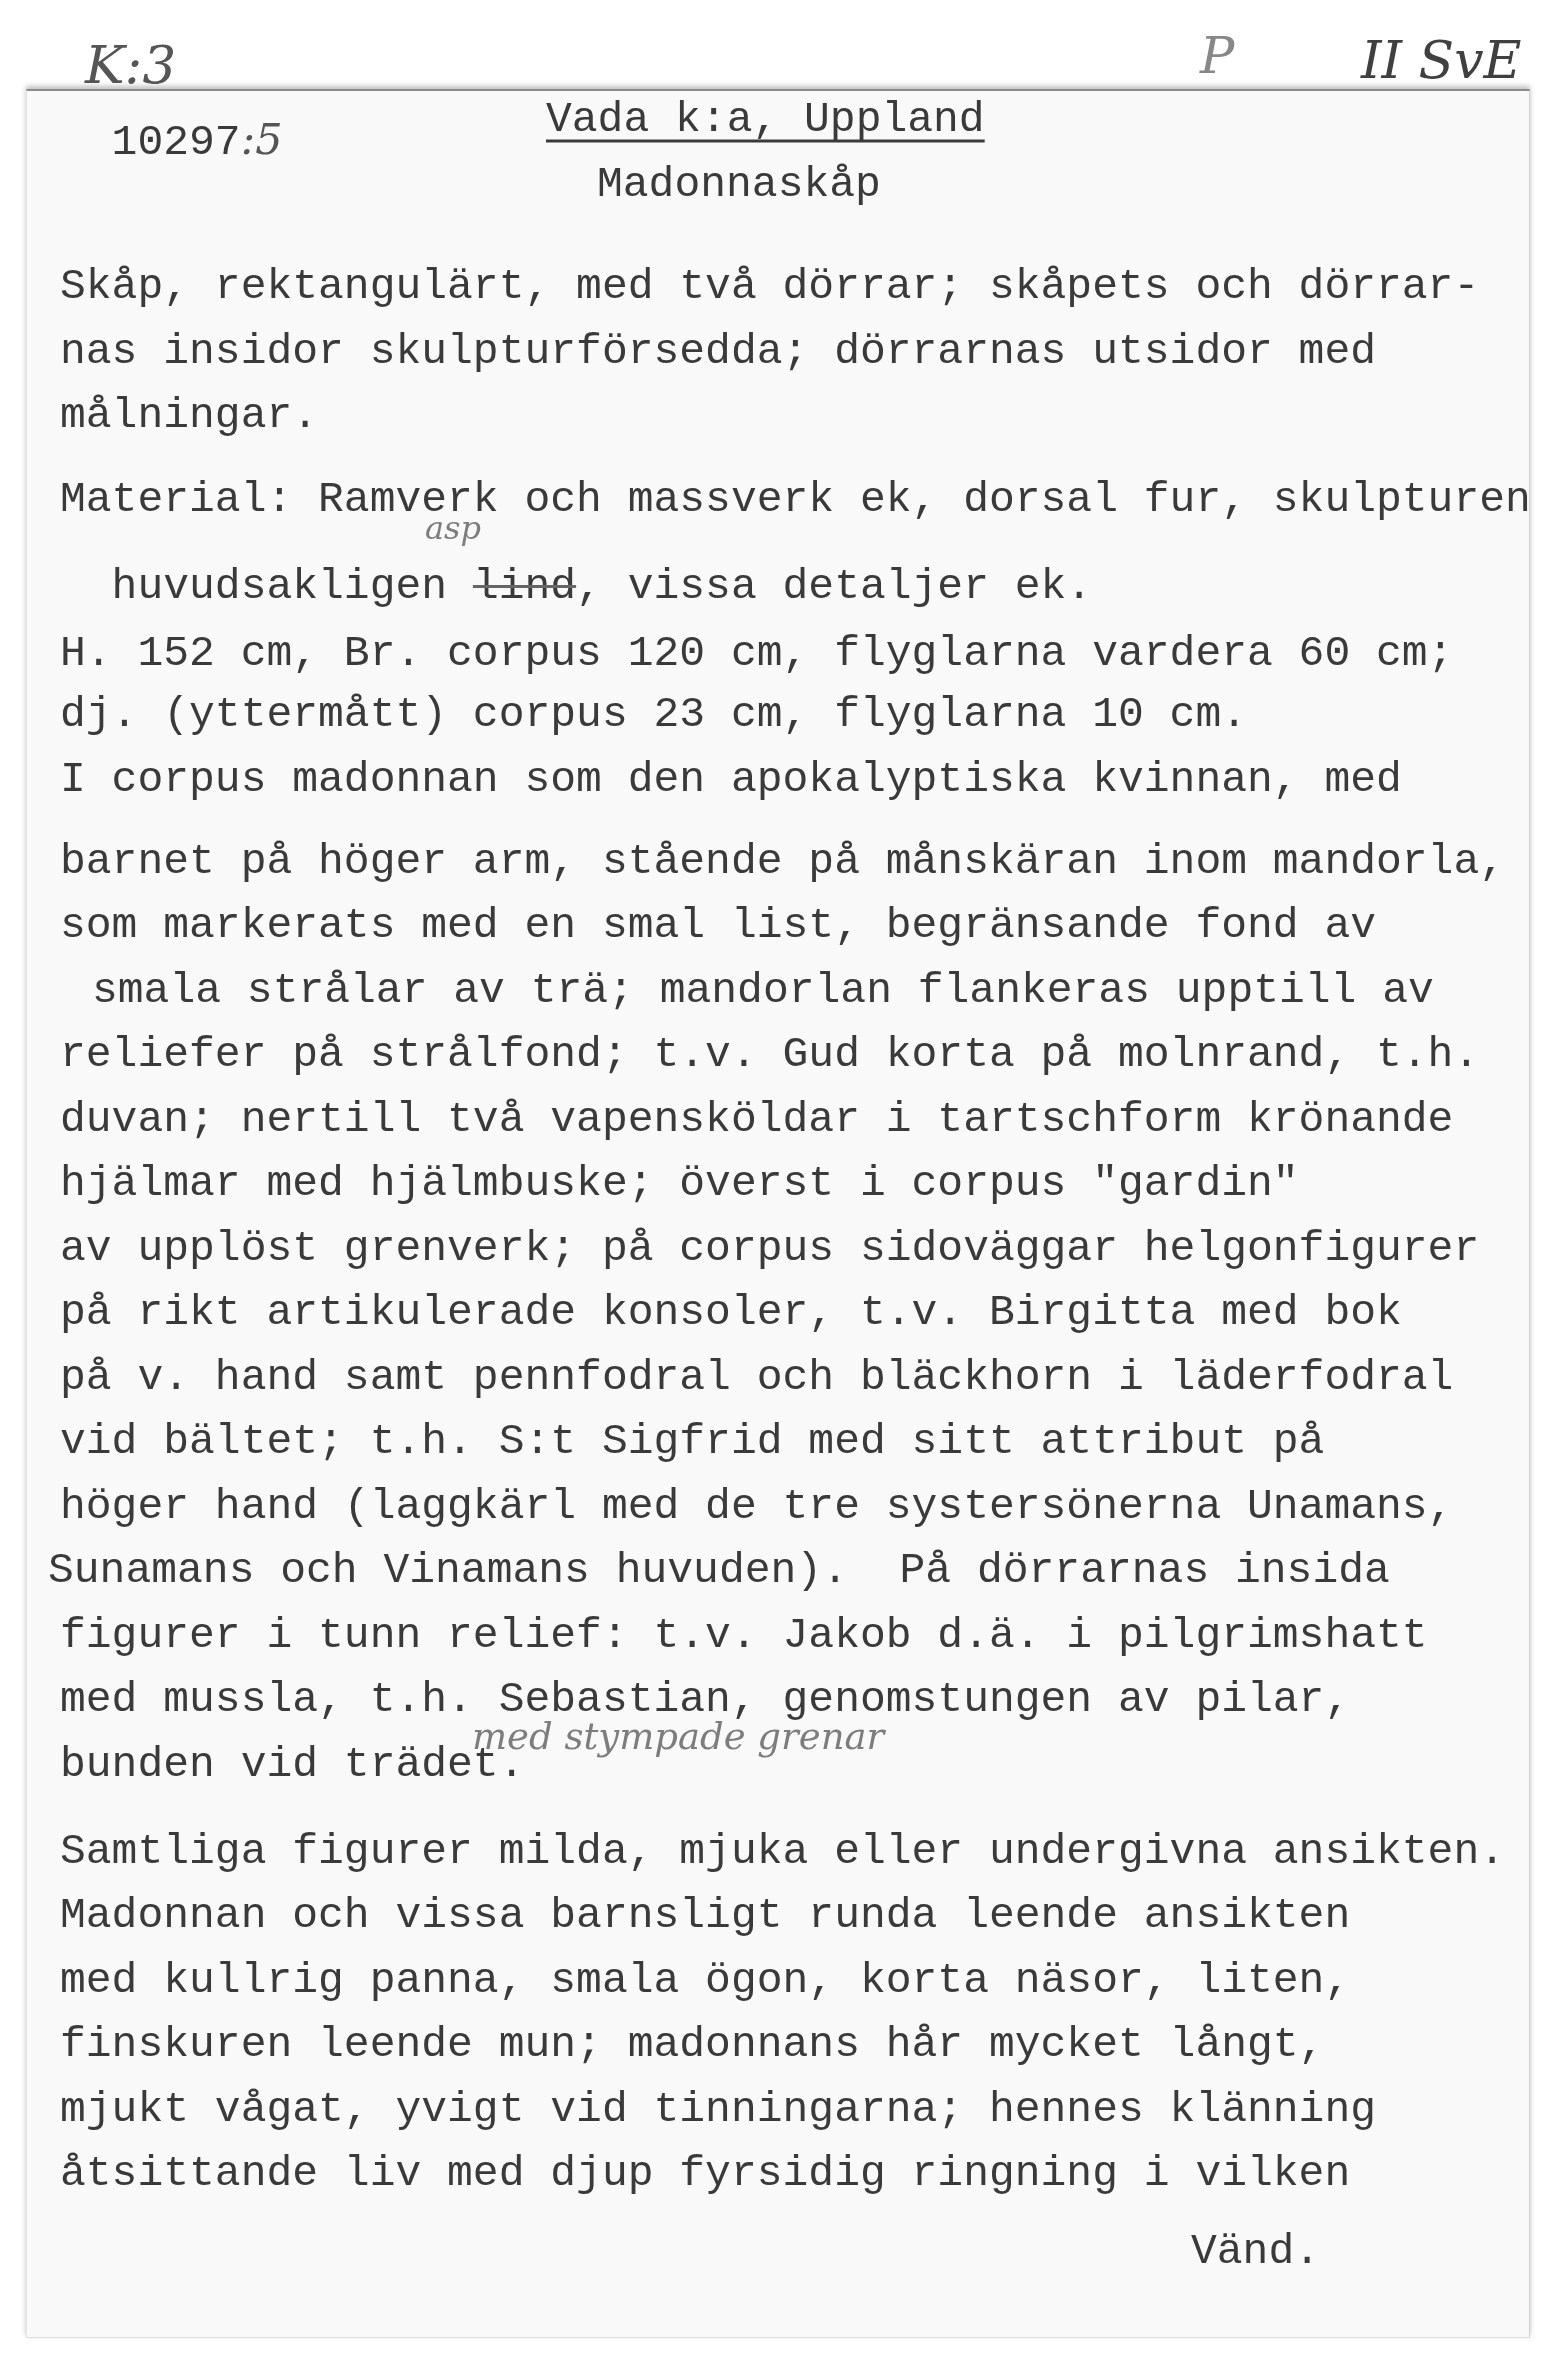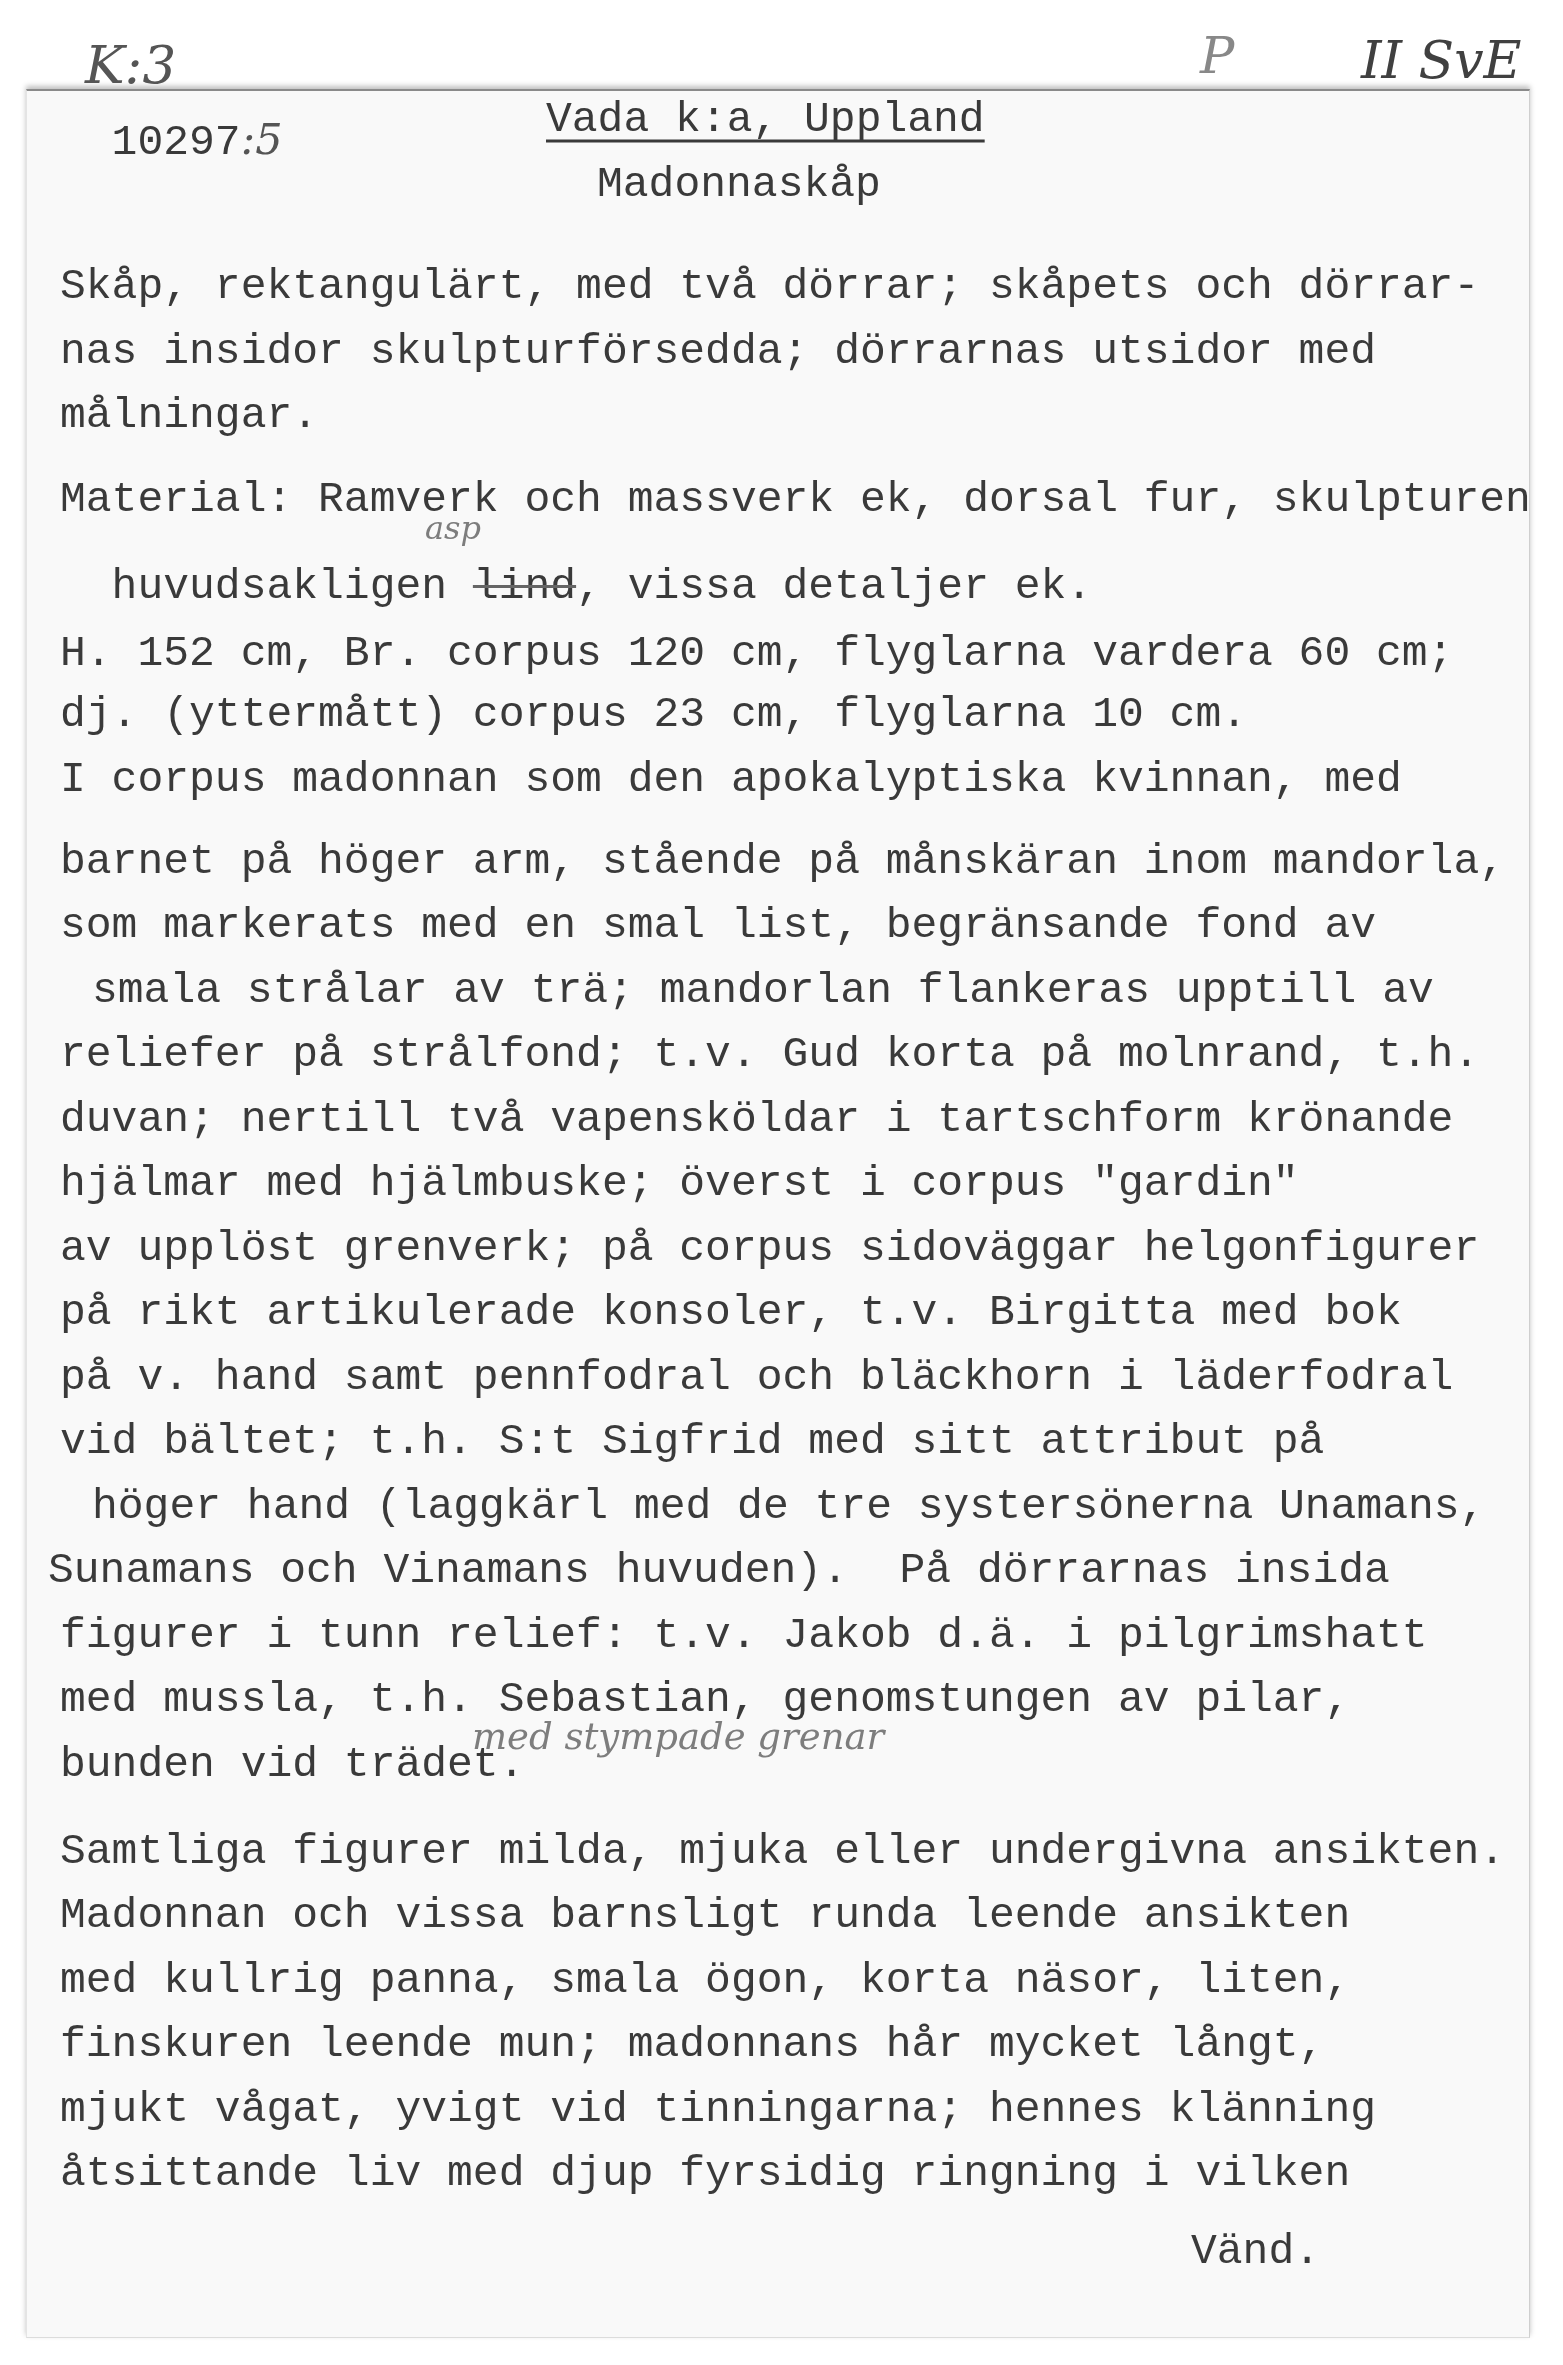--- a/index.html
+++ b/index.html
@@ -55,21 +55,21 @@
     <div class="tw" style="left: 60px; top: 861px;">barnet på höger arm, stående på månskäran inom mandorla,</div>
     <div class="tw" style="left: 60px; top: 925px;">som markerats med en smal list, begränsande fond av</div>
     <div class="tw" style="left: 60px; top: 990px; margin-left: 32px;">smala strålar av trä; mandorlan flankeras upptill av</div>
     <div class="tw" style="left: 60px; top: 1054px;">reliefer på strålfond; t.v. Gud korta på molnrand, t.h.</div>
     <div class="tw" style="left: 60px; top: 1119px;">duvan; nertill två vapensköldar i tartschform krönande</div>
     <div class="tw" style="left: 60px; top: 1183px;">hjälmar med hjälmbuske; överst i corpus "gardin"</div>
     <div class="tw" style="left: 60px; top: 1248px;">av upplöst grenverk; på corpus sidoväggar helgonfigurer</div>
     <div class="tw" style="left: 60px; top: 1312px;">på rikt artikulerade konsoler, t.v. Birgitta med bok</div>
     <div class="tw" style="left: 60px; top: 1377px;">på v. hand samt pennfodral och bläckhorn i läderfodral</div>
     <div class="tw" style="left: 60px; top: 1441px;">vid bältet; t.h. S:t Sigfrid med sitt attribut på</div>
-    <div class="tw" style="left: 60px; top: 1506px; margin-left: 32px;">höger hand (laggkärl med de tre systersönerna Unamans,</div>
+    <div class="tw" style="left: 60px; top: 1506px;">höger hand (laggkärl med de tre systersönerna Unamans,</div>
     <div class="tw" style="left: 48px; top: 1570px;">Sunamans och Vinamans huvuden).  På dörrarnas insida</div>
     <div class="tw" style="left: 60px; top: 1635px;">figurer i tunn relief: t.v. Jakob d.ä. i pilgrimshatt</div>
     <div class="tw" style="left: 60px; top: 1699px;">med mussla, t.h. Sebastian, genomstungen av pilar,</div>
     <div class="tw" style="left: 60px; top: 1764px;">bunden vid trädet.</div>
   </div>
 <div class="hand" style="left:472px; top:1736px; font-size:37px;">med stympade grenar</div>
 
 <div id="faces-lines">
     <div class="tw" style="left: 60px; top: 1851px;">Samtliga figurer milda, mjuka eller undergivna ansikten.</div>
     <div class="tw" style="left: 60px; top: 1915px;">Madonnan och vissa barnsligt runda leende ansikten</div>

